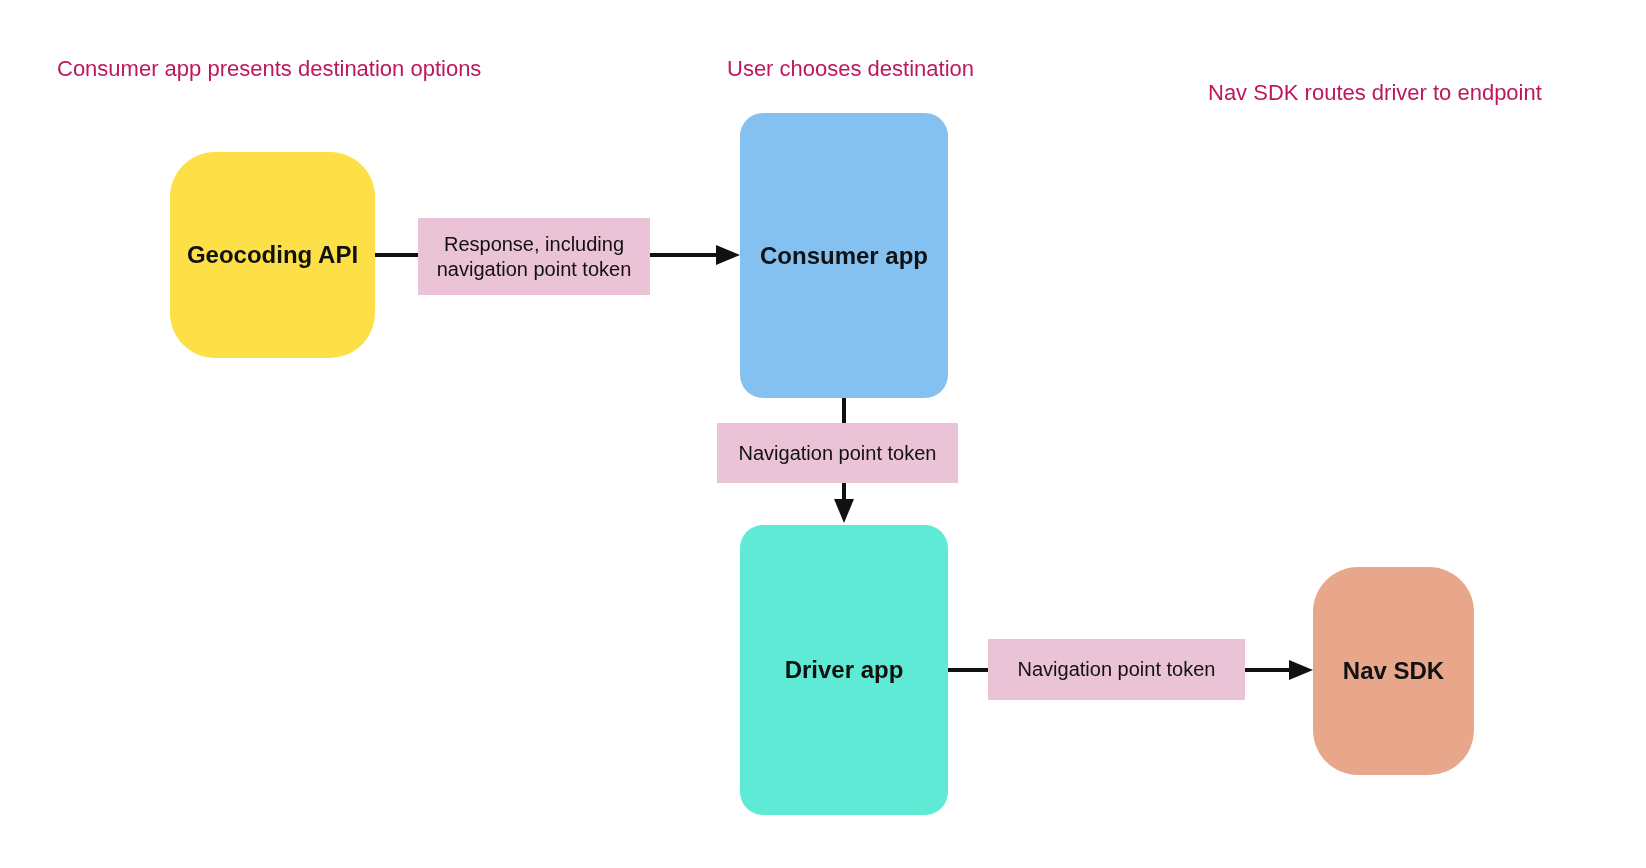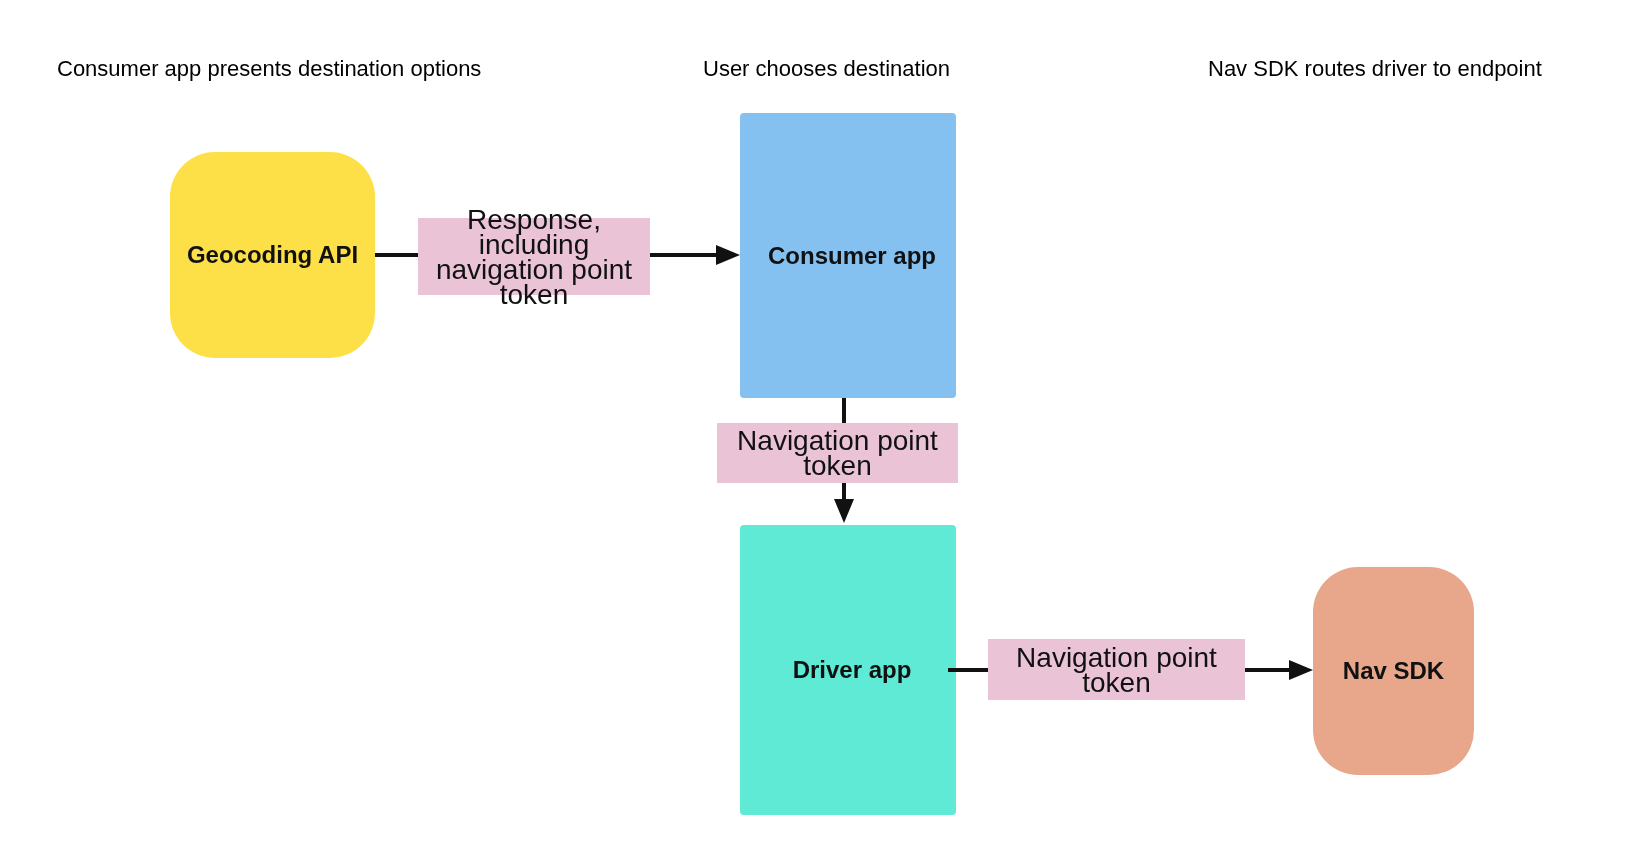--- a/index.html
+++ b/index.html
@@ -9,42 +9,42 @@
     height: 868px;
     background: #ffffff;
     font-family: "Liberation Sans", "DejaVu Sans", sans-serif;
     overflow: hidden;
   }
   .heading {
     position: absolute;
     top: 56px;
     font-size: 22px;
     line-height: 26px;
-    color: #000000;
+    color: #be185d;
     white-space: nowrap;
   }
   .node {
     position: absolute;
     display: flex;
     align-items: center;
     justify-content: center;
     text-align: center;
     font-size: 24px;
     font-weight: 700;
     color: #111111;
   }
   .node.square { border-radius: 45px; }
-  .node.tall   { border-radius: 4px; padding-left: 8px; }
+  .node.tall   { border-radius: 23px; }
   .edge-label {
     position: absolute;
     display: flex;
     align-items: center;
     justify-content: center;
     text-align: center;
-    font-size: 28px;
+    font-size: 20px;
     line-height: 25px;
     color: #111111;
     background: #eac3d7;
   }
   .line { position: absolute; background: #111111; }
   .line.h { height: 4px; }
   .line.v { width: 4px; }
   .arrowhead { position: absolute; width: 0; height: 0; }
   .arrowhead.right {
     border-top: 10px solid transparent;
@@ -56,22 +56,22 @@
     border-right: 10px solid transparent;
     border-top: 24px solid #111111;
   }
 </style>
 </head>
 <body>
 
 <div class="canvas">
 
   <div class="heading" style="left:57px;">Consumer app presents destination options</div>
-  <div class="heading" style="left:703px;">User chooses destination</div>
-  <div class="heading" style="left:1208px;">Nav SDK routes driver to endpoint</div>
+  <div class="heading" style="left:727px;">User chooses destination</div>
+  <div class="heading" style="left:1208px;margin-top:24px;">Nav SDK routes driver to endpoint</div>
 
   <div class="node square" style="left:170px;top:152px;width:205px;height:206px;background:#fde047;">
     <span>Geocoding API</span>
   </div>
 
   <div class="line h" style="left:375px;top:253px;width:43px;"></div>
 
   <div class="edge-label" style="left:418px;top:218px;width:232px;height:77px;">Response, including navigation point token</div>
 
   <div class="line h" style="left:650px;top:253px;width:68px;"></div>

